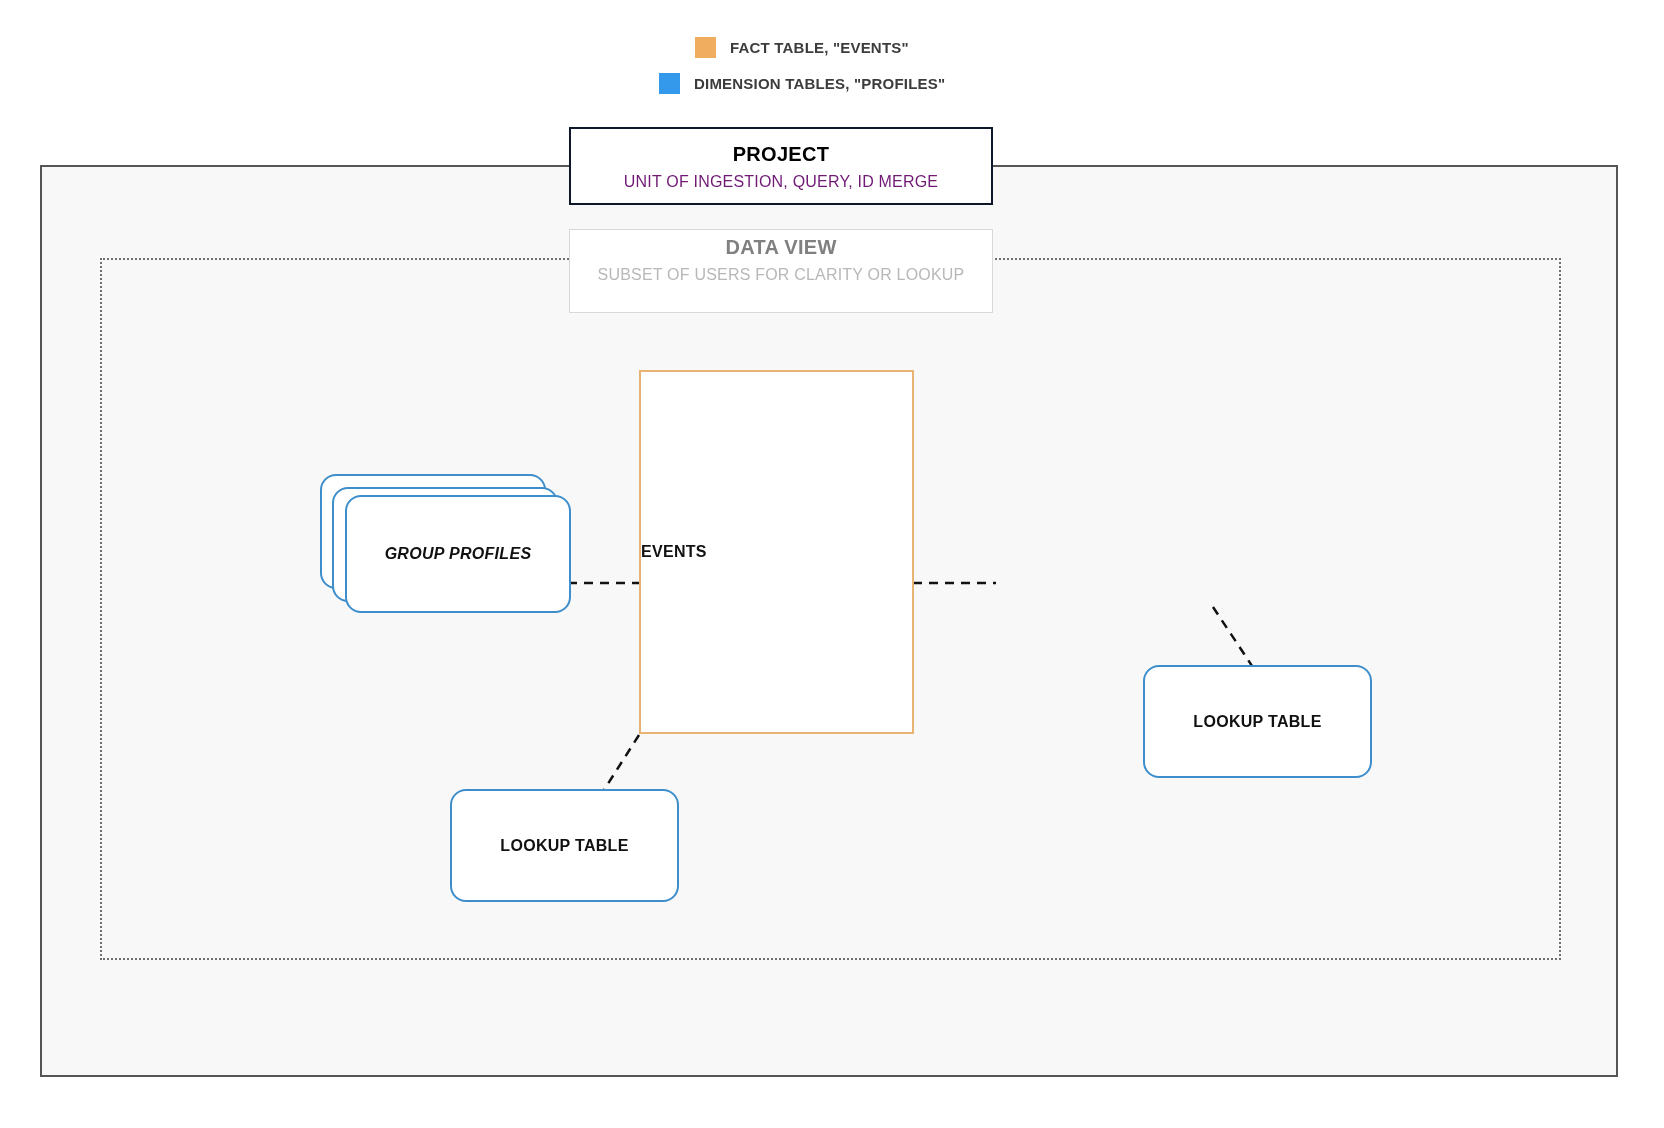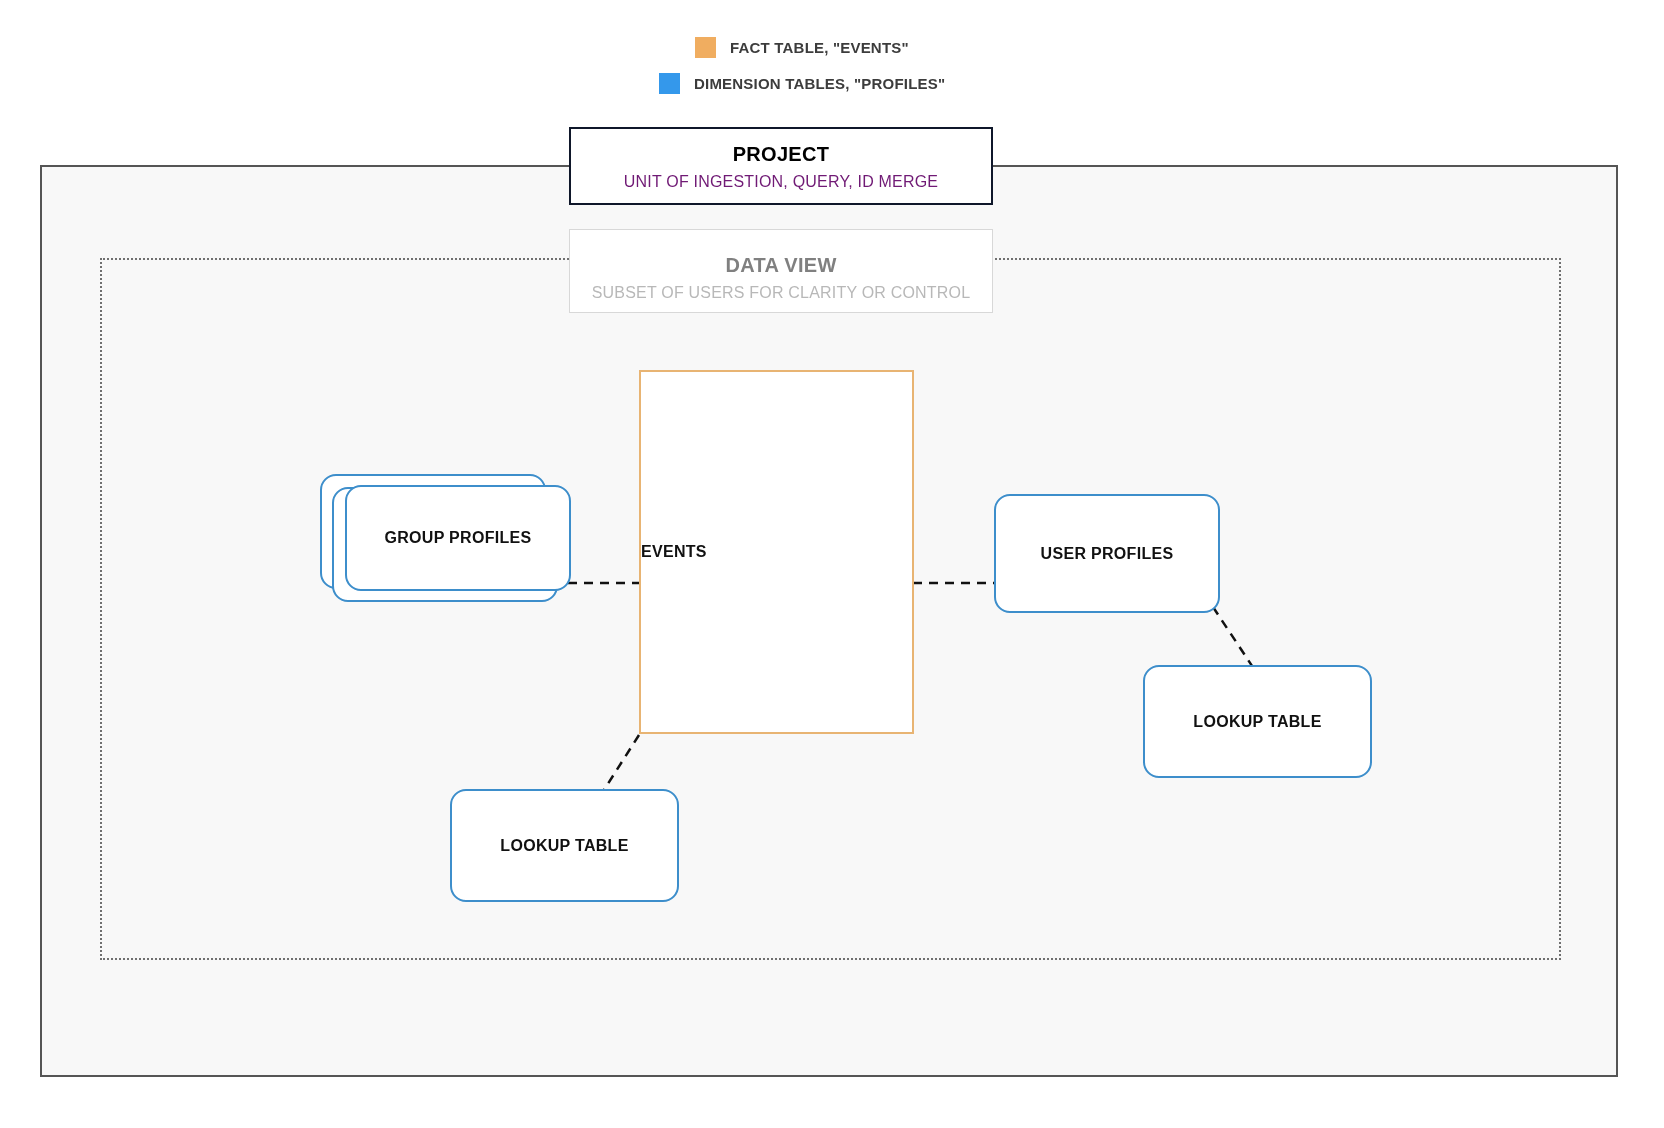--- a/index.html
+++ b/index.html
@@ -79,21 +79,21 @@
     width: 424px;
     height: 78px;
     border: 2px solid #0f172a;
   }
   .header-box.dataview {
     left: 569px;
     top: 229px;
     width: 424px;
     height: 84px;
     border: 1px solid #d8d8d8;
-    padding-top: 22px;
+    padding-top: 4px;
   }
   .header-title {
     font-size: 20px;
     font-weight: bold;
     color: #000000;
     letter-spacing: 0.3px;
     line-height: 1.3;
   }
   .header-sub {
     font-size: 16px;
@@ -151,21 +151,21 @@
     font-weight: bold;
     color: #111111;
     letter-spacing: 0.3px;
   }
 
   
   .stack-wrap { position: absolute; left: 320px; top: 474px; width: 250px; height: 140px; }
   .stack-wrap .card { border-radius: 16px; }
   .stack-back-2 { left: 0px;  top: 0px;  width: 226px; height: 115px; z-index: 1; }
   .stack-back-1 { left: 12px; top: 13px; width: 226px; height: 115px; z-index: 2; }
-  .stack-front  { left: 25px; top: 11px; width: 226px; height: 106px; z-index: 3; }
+  .stack-front  { left: 25px; top: 21px; width: 226px; height: 118px; z-index: 3; font-style: italic; }
 
   .card.user-profiles { left: 994px;  top: 494px; width: 226px; height: 119px; }
   .card.lookup-left   { left: 450px;  top: 789px; width: 229px; height: 113px; }
   .card.lookup-right  { left: 1143px; top: 665px; width: 229px; height: 113px; }
 </style>
 </head>
 <body>
 
 <div id="stage">
 
@@ -194,38 +194,35 @@
     <line x1="1213" y1="607" x2="1268" y2="690" stroke="#111111" stroke-width="2.5" stroke-dasharray="9 7"></line>
   </svg>
 
   <div class="header-box project">
     <div class="header-title">PROJECT</div>
     <div class="header-sub">UNIT OF INGESTION, QUERY, ID MERGE</div>
   </div>
 
   <div class="header-box dataview">
     <div class="header-title">DATA VIEW</div>
-    <div class="header-sub">SUBSET OF USERS FOR CLARITY OR CONTROL</div>
+    <div class="header-sub">SUBSET OF USERS FOR CLARITY OR LOOKUP</div>
   </div>
 
   <div class="events-box">
     <span class="events-label">EVENTS</span>
   </div>
 
   <div class="stack-wrap">
     <div class="card stack-back-2"></div>
     <div class="card stack-back-1"></div>
     <div class="card stack-front">
       <span class="card-label">GROUP PROFILES</span>
     </div>
   </div>
 
-  <div class="card user-profiles">
-    <span class="card-label">USER PROFILES</span>
-  </div>
 
   <div class="card lookup-left">
     <span class="card-label">LOOKUP TABLE</span>
   </div>
 
   <div class="card lookup-right">
     <span class="card-label">LOOKUP TABLE</span>
   </div>
 
 </div>

